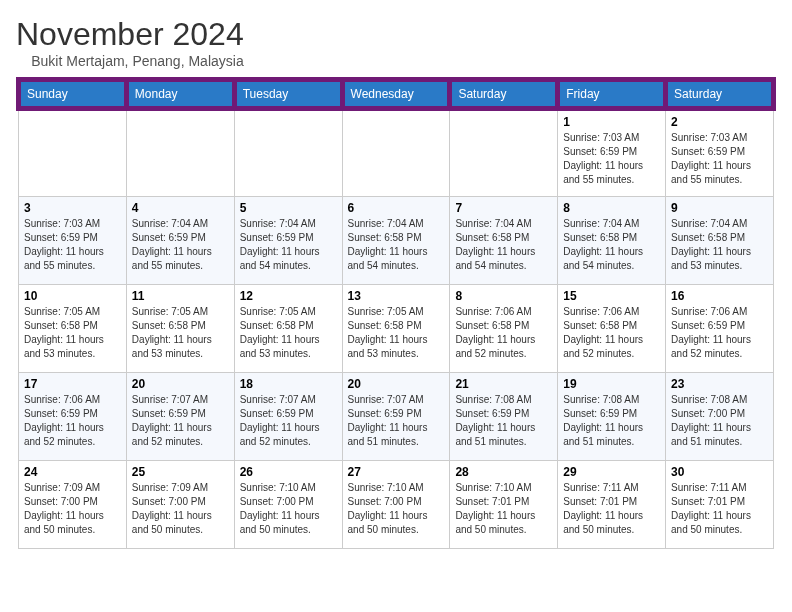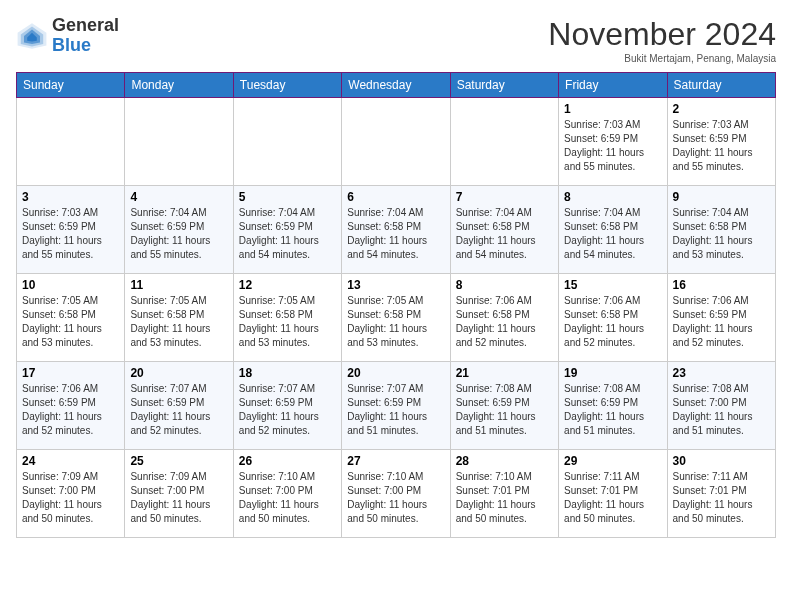--- a/index.html
+++ b/index.html
@@ -34,36 +34,36 @@
     }
     .title-block {
       text-align: right;
     }
     .month-title {
       font-size: 32px;
       font-weight: normal;
       color: #333;
     }
     .subtitle {
-      font-size: 10px;
+      font-size: 14px;
       color: #555;
     }
     .calendar {
       width: 100%;
       border-collapse: collapse;
       font-size: 11px;
     }
     .calendar th {
       background-color: #2a7ac7;
       color: #fff;
       text-align: left;
       padding: 5px 6px;
       font-size: 12px;
       font-weight: normal;
-      border: 1px solid #701a75;
+      border: 5px solid #701a75;
     }
     .calendar td {
       border: 1px solid #ccc;
       vertical-align: top;
       padding: 4px 5px;
       width: calc(100% / 7);
       height: 88px;
       background: #fff;
     }
     .calendar tr:nth-child(even) td {
@@ -81,32 +81,20 @@
       line-height: 1.4;
     }
     .empty-cell {
       background: #fff !important;
     }
   </style>
 </head>
 <body>
 
 <div class="header">
-  <div class="logo">
-    <svg class="logo-icon" viewBox="0 0 40 40" xmlns="http://www.w3.org/2000/svg">
-      <polygon points="20,4 38,16 38,32 20,36 2,32 2,16" fill="#2a7ac7" opacity="0.15"></polygon>
-      <polygon points="20,8 34,18 34,30 20,33 6,30 6,18" fill="#2a7ac7" opacity="0.3"></polygon>
-      <polygon points="20,12 30,20 30,28 20,30 10,28 10,20" fill="#2a7ac7" opacity="0.6"></polygon>
-      <polygon points="20,16 26,22 26,26 20,27 14,26 14,22" fill="#2a7ac7"></polygon>
-    </svg>
-    <div class="logo-text">
-      <div><span class="general">General</span></div>
-      <div><span class="blue">Blue</span></div>
-    </div>
-  </div>
   <div class="title-block">
     <div class="month-title">November 2024</div>
     <div class="subtitle">Bukit Mertajam, Penang, Malaysia</div>
   </div>
 </div>
 
 <table class="calendar">
   <thead>
     <tr>
         <th>Sunday</th>

